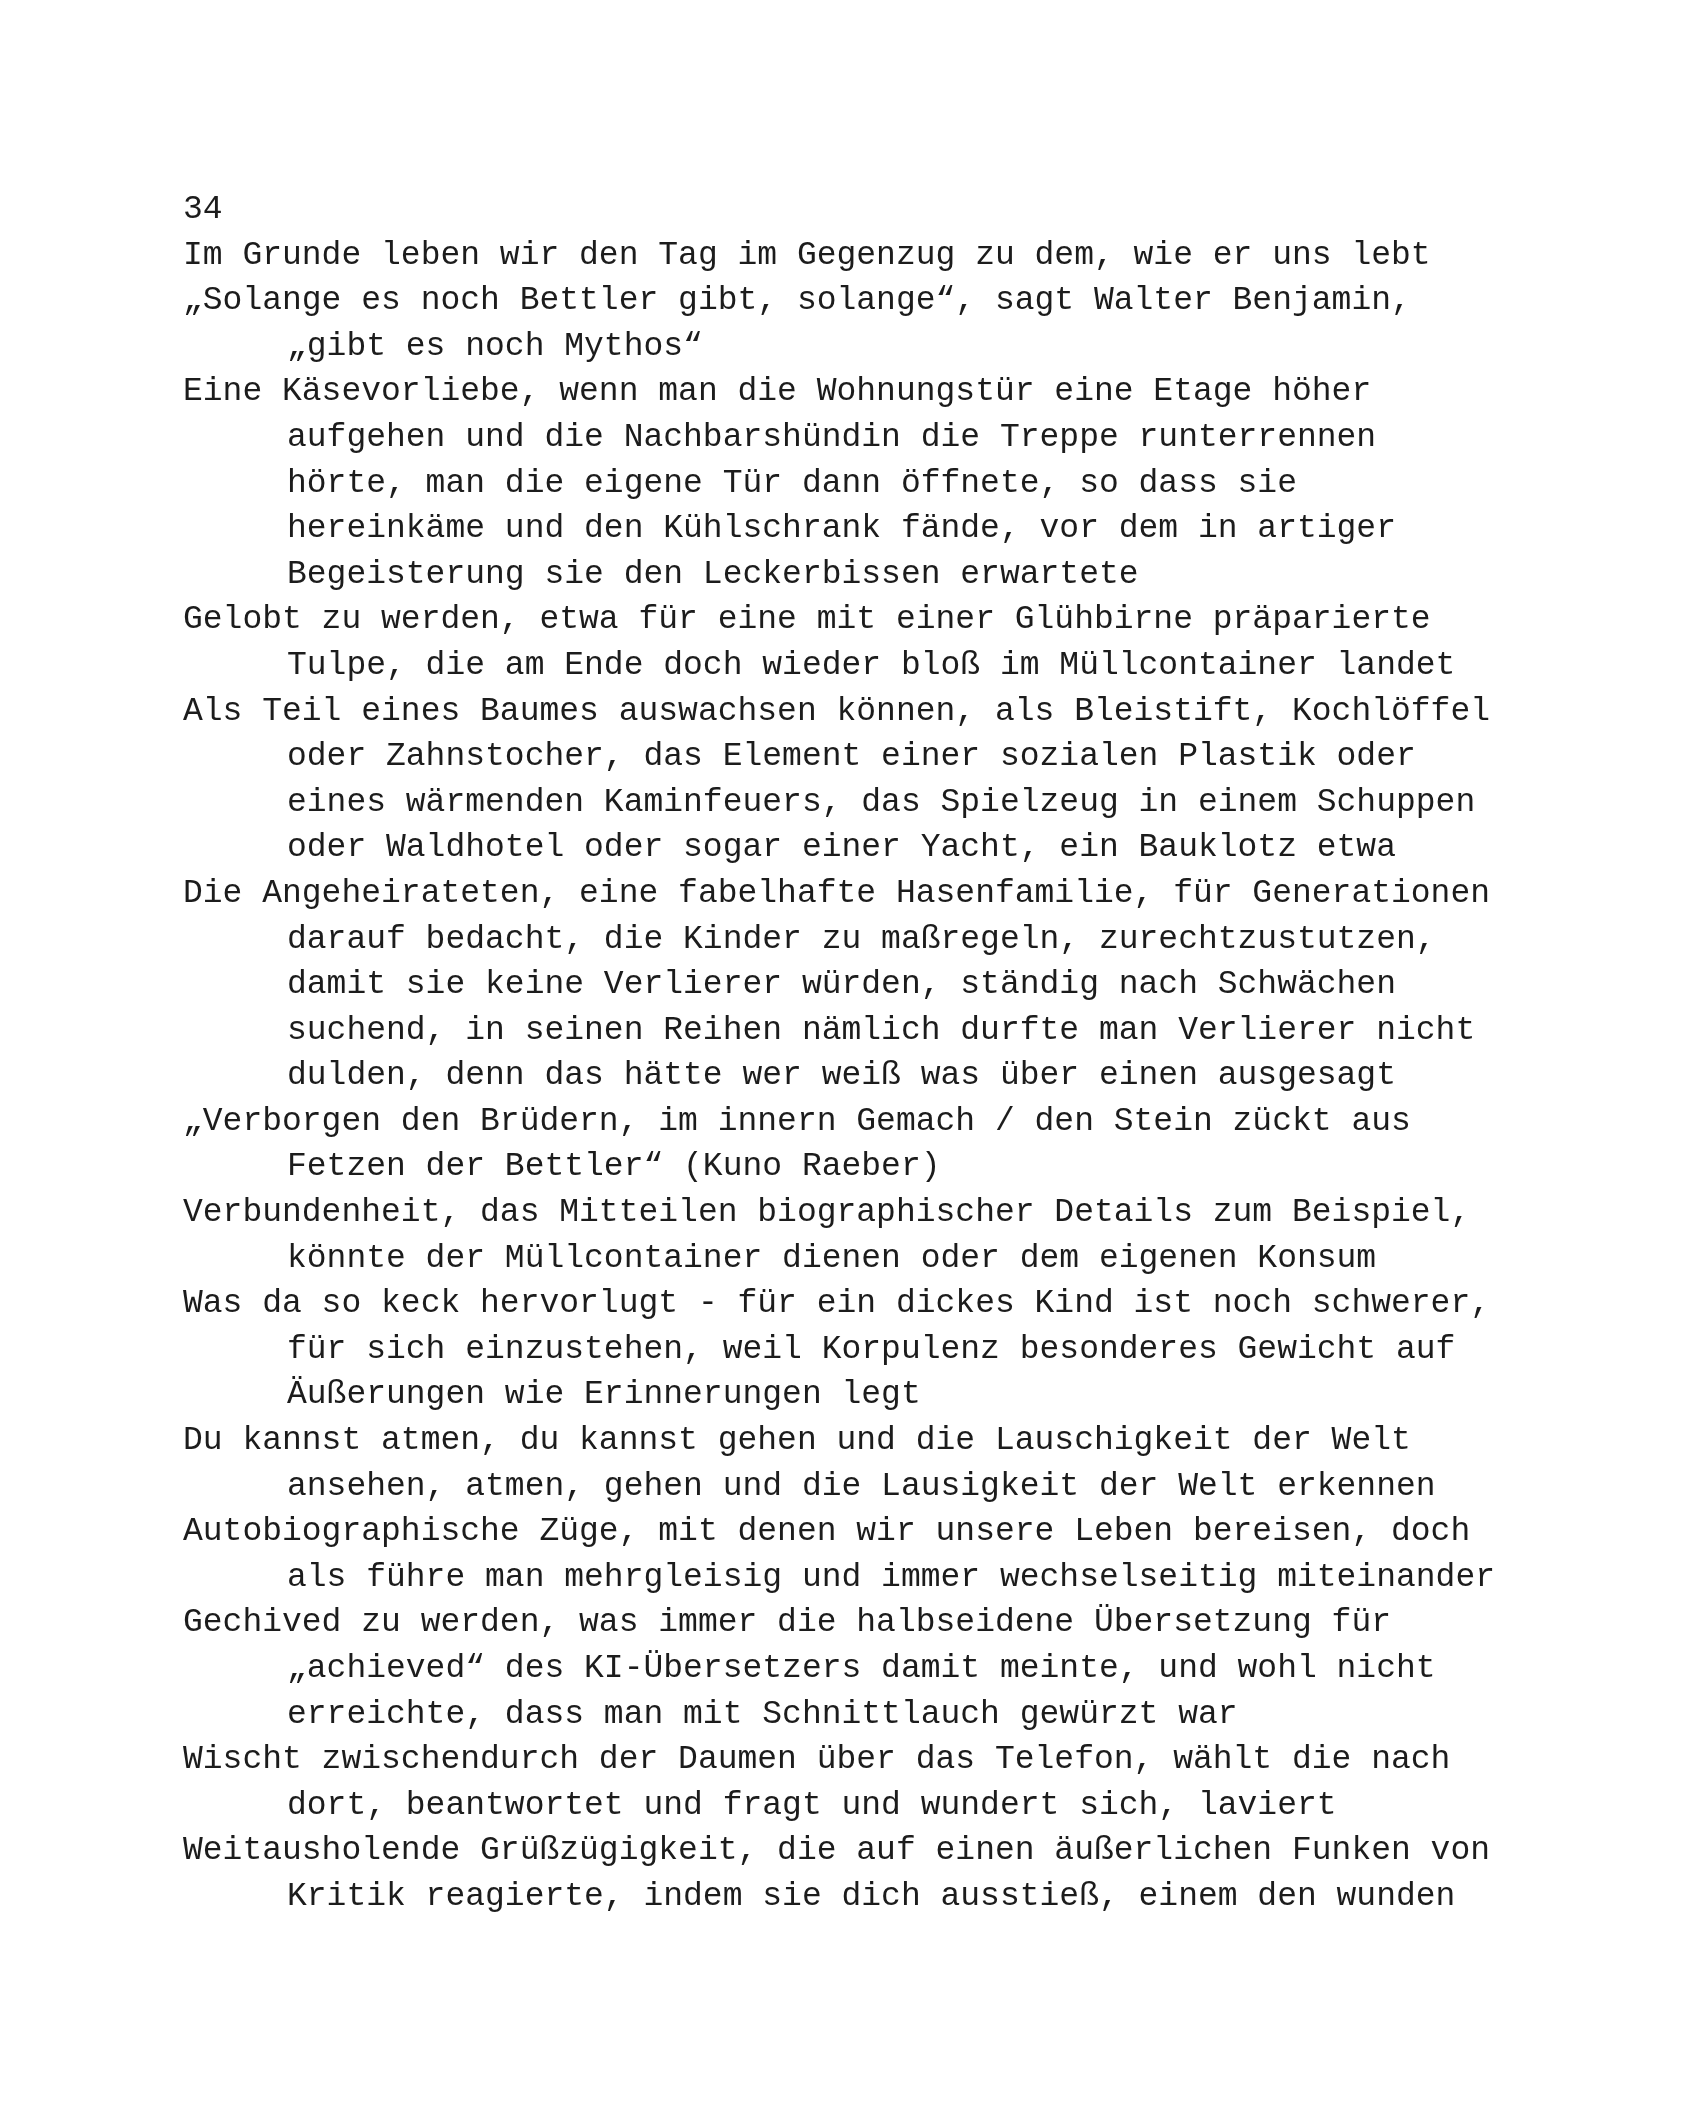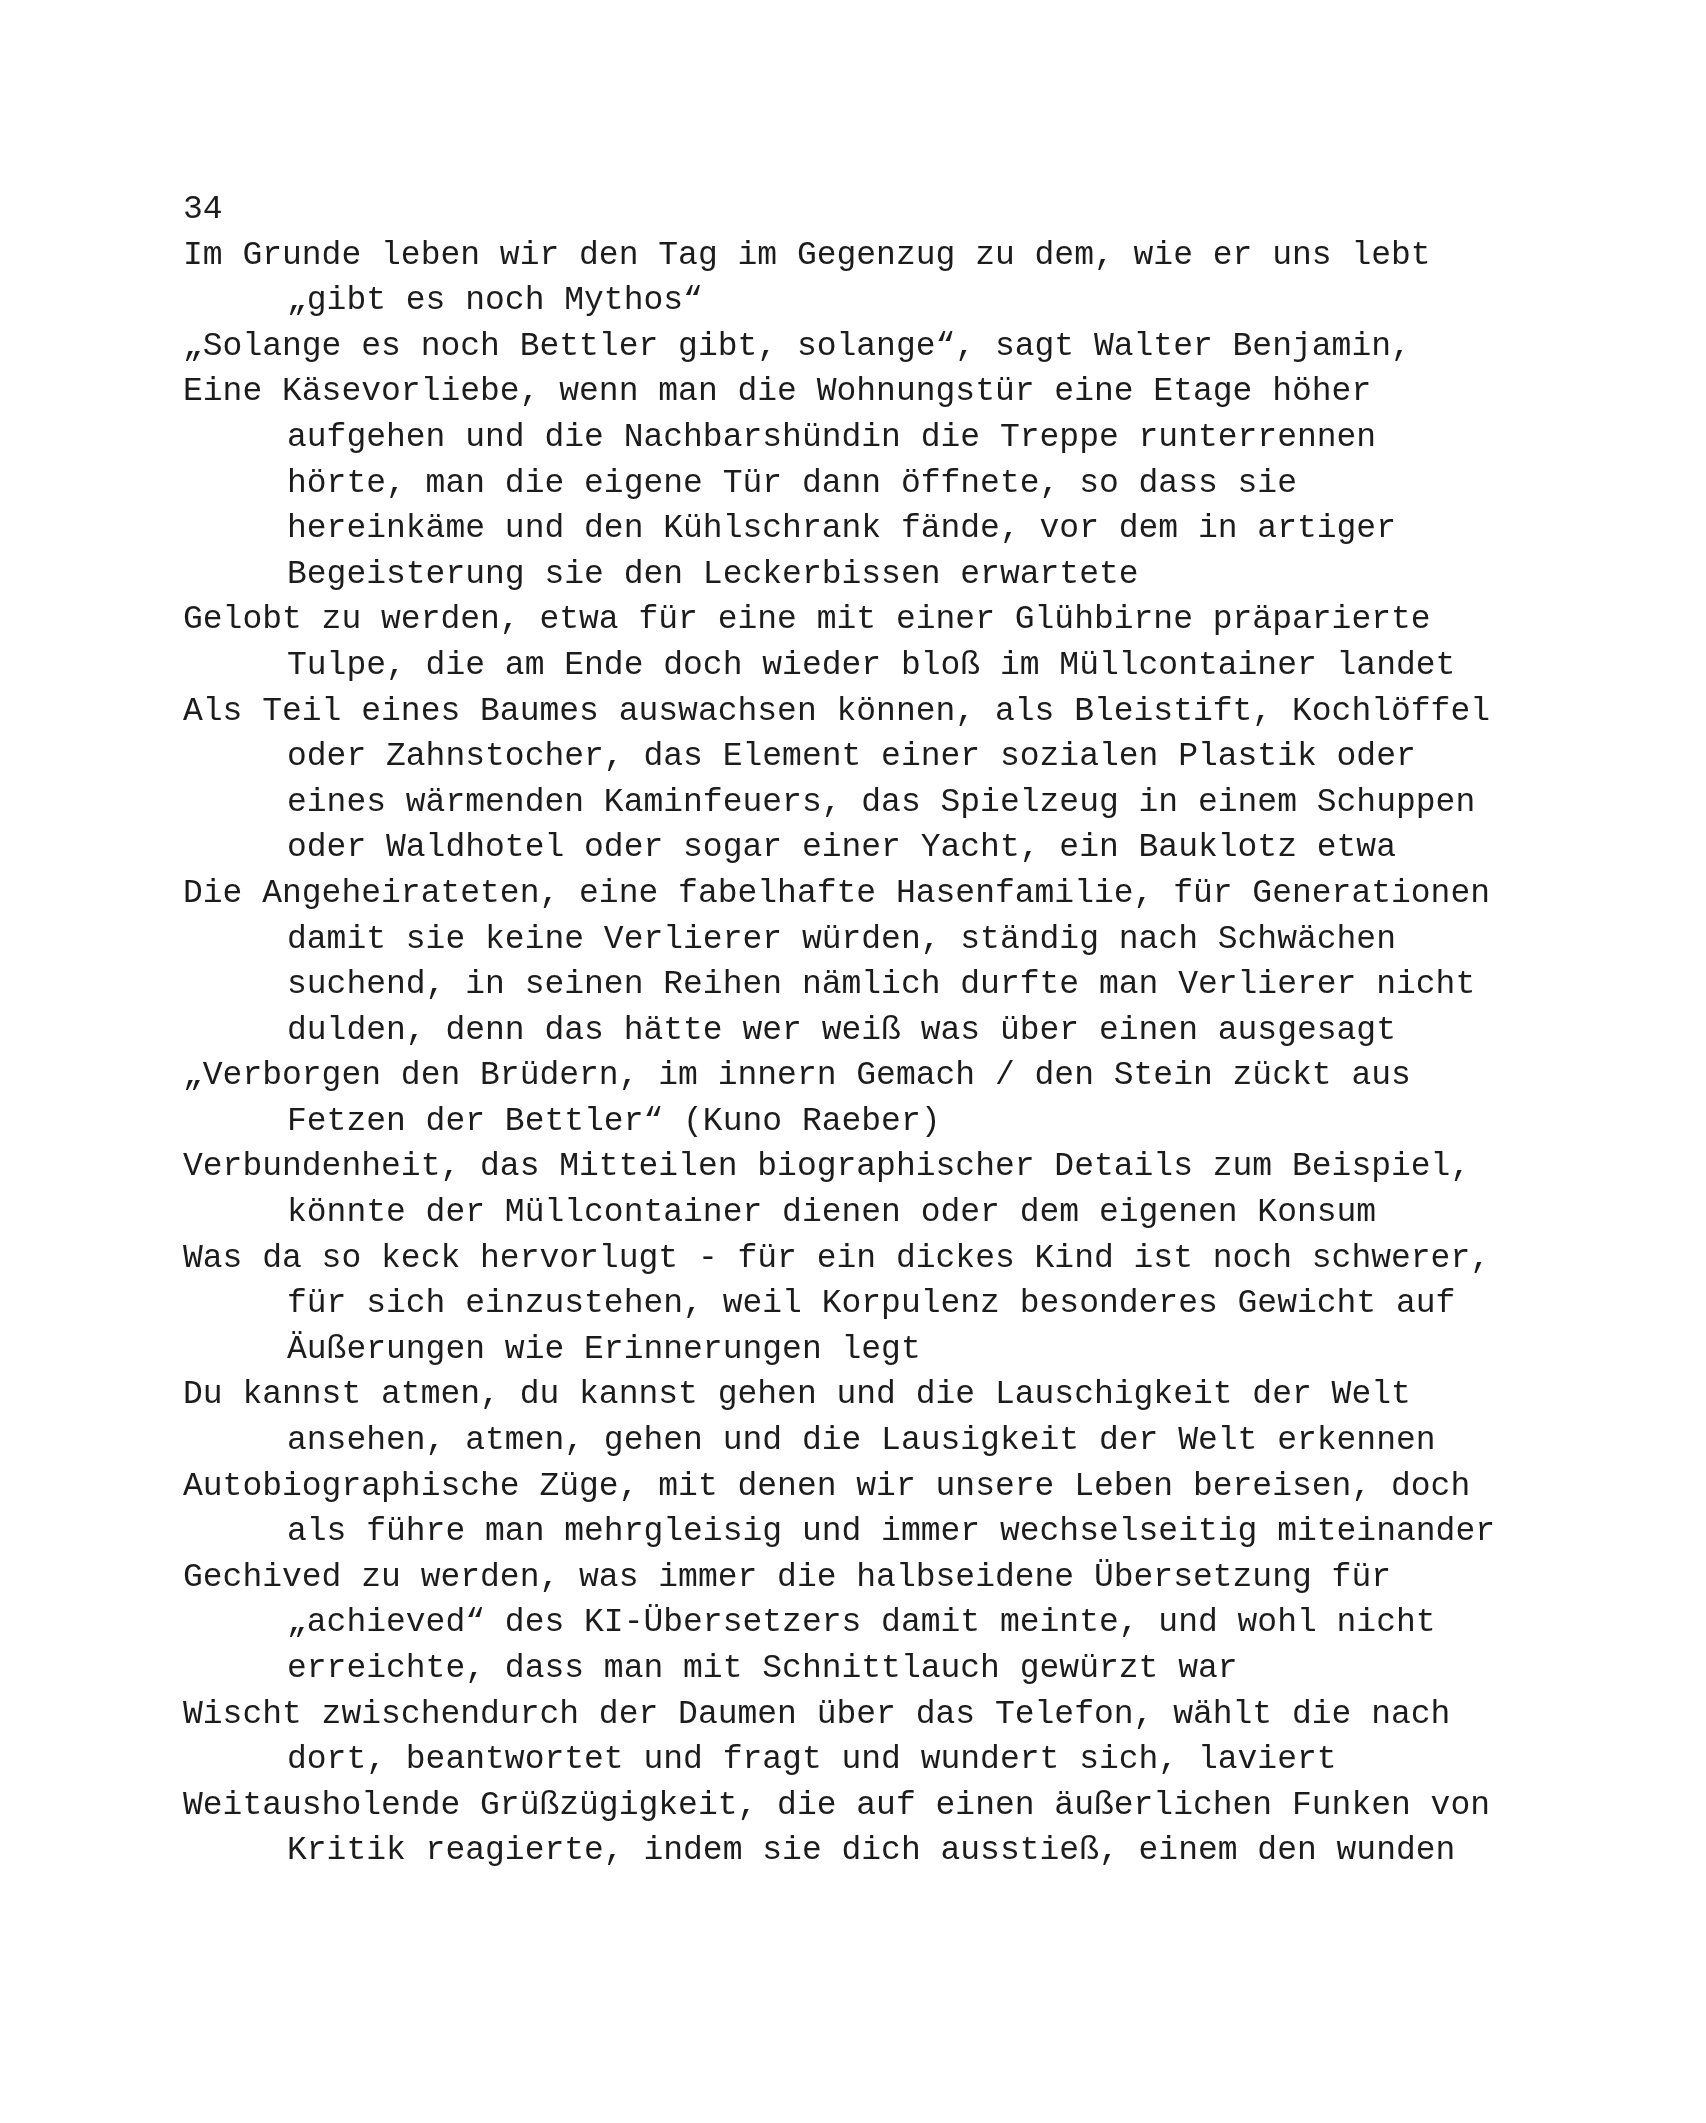--- a/index.html
+++ b/index.html
@@ -31,34 +31,35 @@
     padding-left: 104px;
   }
 </style>
 </head>
 <body>
 
 <div class="page">
   <div class="line">34</div>
   <div id="poem-body">
       <div class="line">Im Grunde leben wir den Tag im Gegenzug zu dem, wie er uns lebt</div>
+      <div class="line">„Solange es noch Bettler gibt, solange“, sagt Walter Benjamin,</div>
       <div class="line indent">„gibt es noch Mythos“</div>
-      <div class="line">„Solange es noch Bettler gibt, solange“, sagt Walter Benjamin,</div>
       <div class="line">Eine Käsevorliebe, wenn man die Wohnungstür eine Etage höher</div>
       <div class="line indent">aufgehen und die Nachbarshündin die Treppe runterrennen</div>
       <div class="line indent">hörte, man die eigene Tür dann öffnete, so dass sie</div>
       <div class="line indent">hereinkäme und den Kühlschrank fände, vor dem in artiger</div>
       <div class="line indent">Begeisterung sie den Leckerbissen erwartete</div>
       <div class="line">Gelobt zu werden, etwa für eine mit einer Glühbirne präparierte</div>
       <div class="line indent">Tulpe, die am Ende doch wieder bloß im Müllcontainer landet</div>
       <div class="line">Als Teil eines Baumes auswachsen können, als Bleistift, Kochlöffel</div>
       <div class="line indent">oder Zahnstocher, das Element einer sozialen Plastik oder</div>
       <div class="line indent">eines wärmenden Kaminfeuers, das Spielzeug in einem Schuppen</div>
       <div class="line indent">oder Waldhotel oder sogar einer Yacht, ein Bauklotz etwa</div>
       <div class="line">Die Angeheirateten, eine fabelhafte Hasenfamilie, für Generationen</div>
+      <div class="line indent">darauf bedacht, die Kinder zu maßregeln, zurechtzustutzen,</div>
       <div class="line indent">damit sie keine Verlierer würden, ständig nach Schwächen</div>
       <div class="line indent">suchend, in seinen Reihen nämlich durfte man Verlierer nicht</div>
       <div class="line indent">dulden, denn das hätte wer weiß was über einen ausgesagt</div>
       <div class="line">„Verborgen den Brüdern, im innern Gemach / den Stein zückt aus</div>
       <div class="line indent">Fetzen der Bettler“ (Kuno Raeber)</div>
       <div class="line">Verbundenheit, das Mitteilen biographischer Details zum Beispiel,</div>
       <div class="line indent">könnte der Müllcontainer dienen oder dem eigenen Konsum</div>
       <div class="line">Was da so keck hervorlugt - für ein dickes Kind ist noch schwerer,</div>
       <div class="line indent">für sich einzustehen, weil Korpulenz besonderes Gewicht auf</div>
       <div class="line indent">Äußerungen wie Erinnerungen legt</div>

